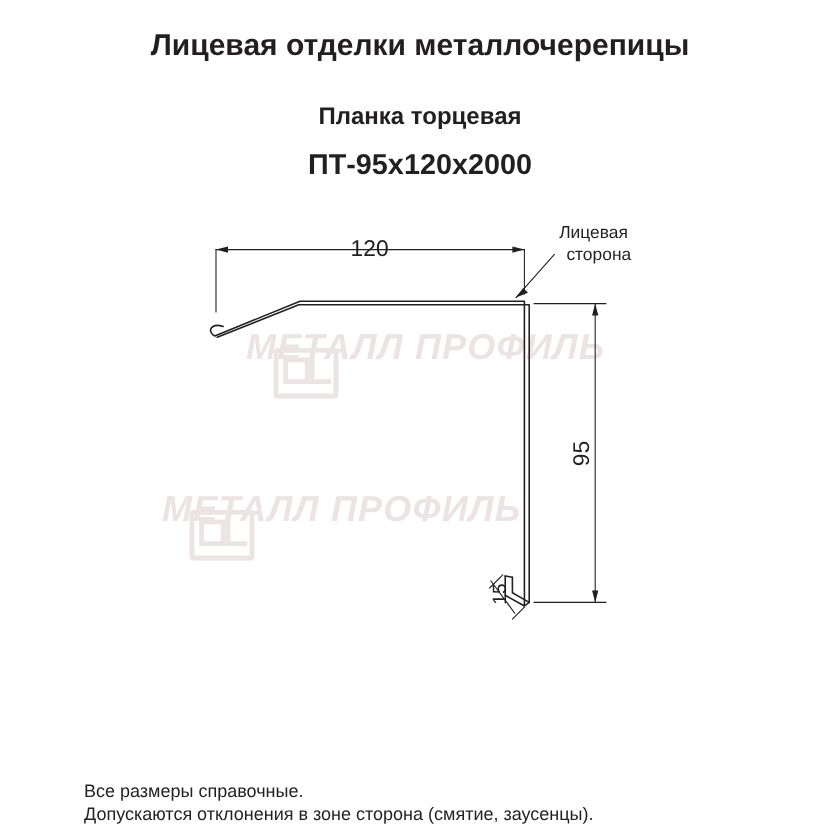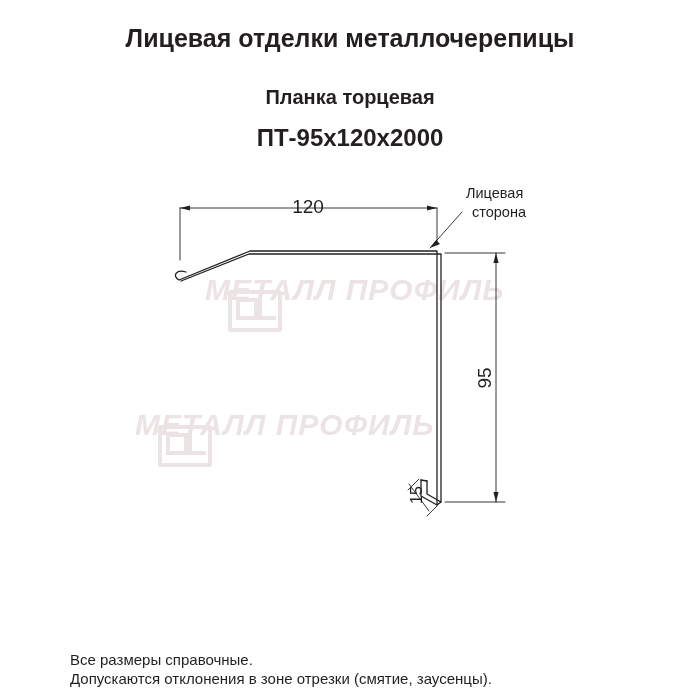--- a/index.html
+++ b/index.html
@@ -210,16 +210,16 @@
 
       <text class="dim-label-small" x="422" y="345" text-anchor="middle" transform="rotate(-90 422 345)">15</text>
 
       <text class="face-label" x="466" y="48">Лицевая</text>
       <text class="face-label" x="472" y="67">сторона</text>
     </svg>
   </div>
 
   <div class="notes">
     <div>Все размеры справочные.</div>
-    <div>Допускаются отклонения в зоне отрезки (смятие, заусенцы).</div>
+    <div>Допускаются отклонения в зоне сторона (смятие, заусенцы).</div>
   </div>
 
 </div>
 
 </body></html>

